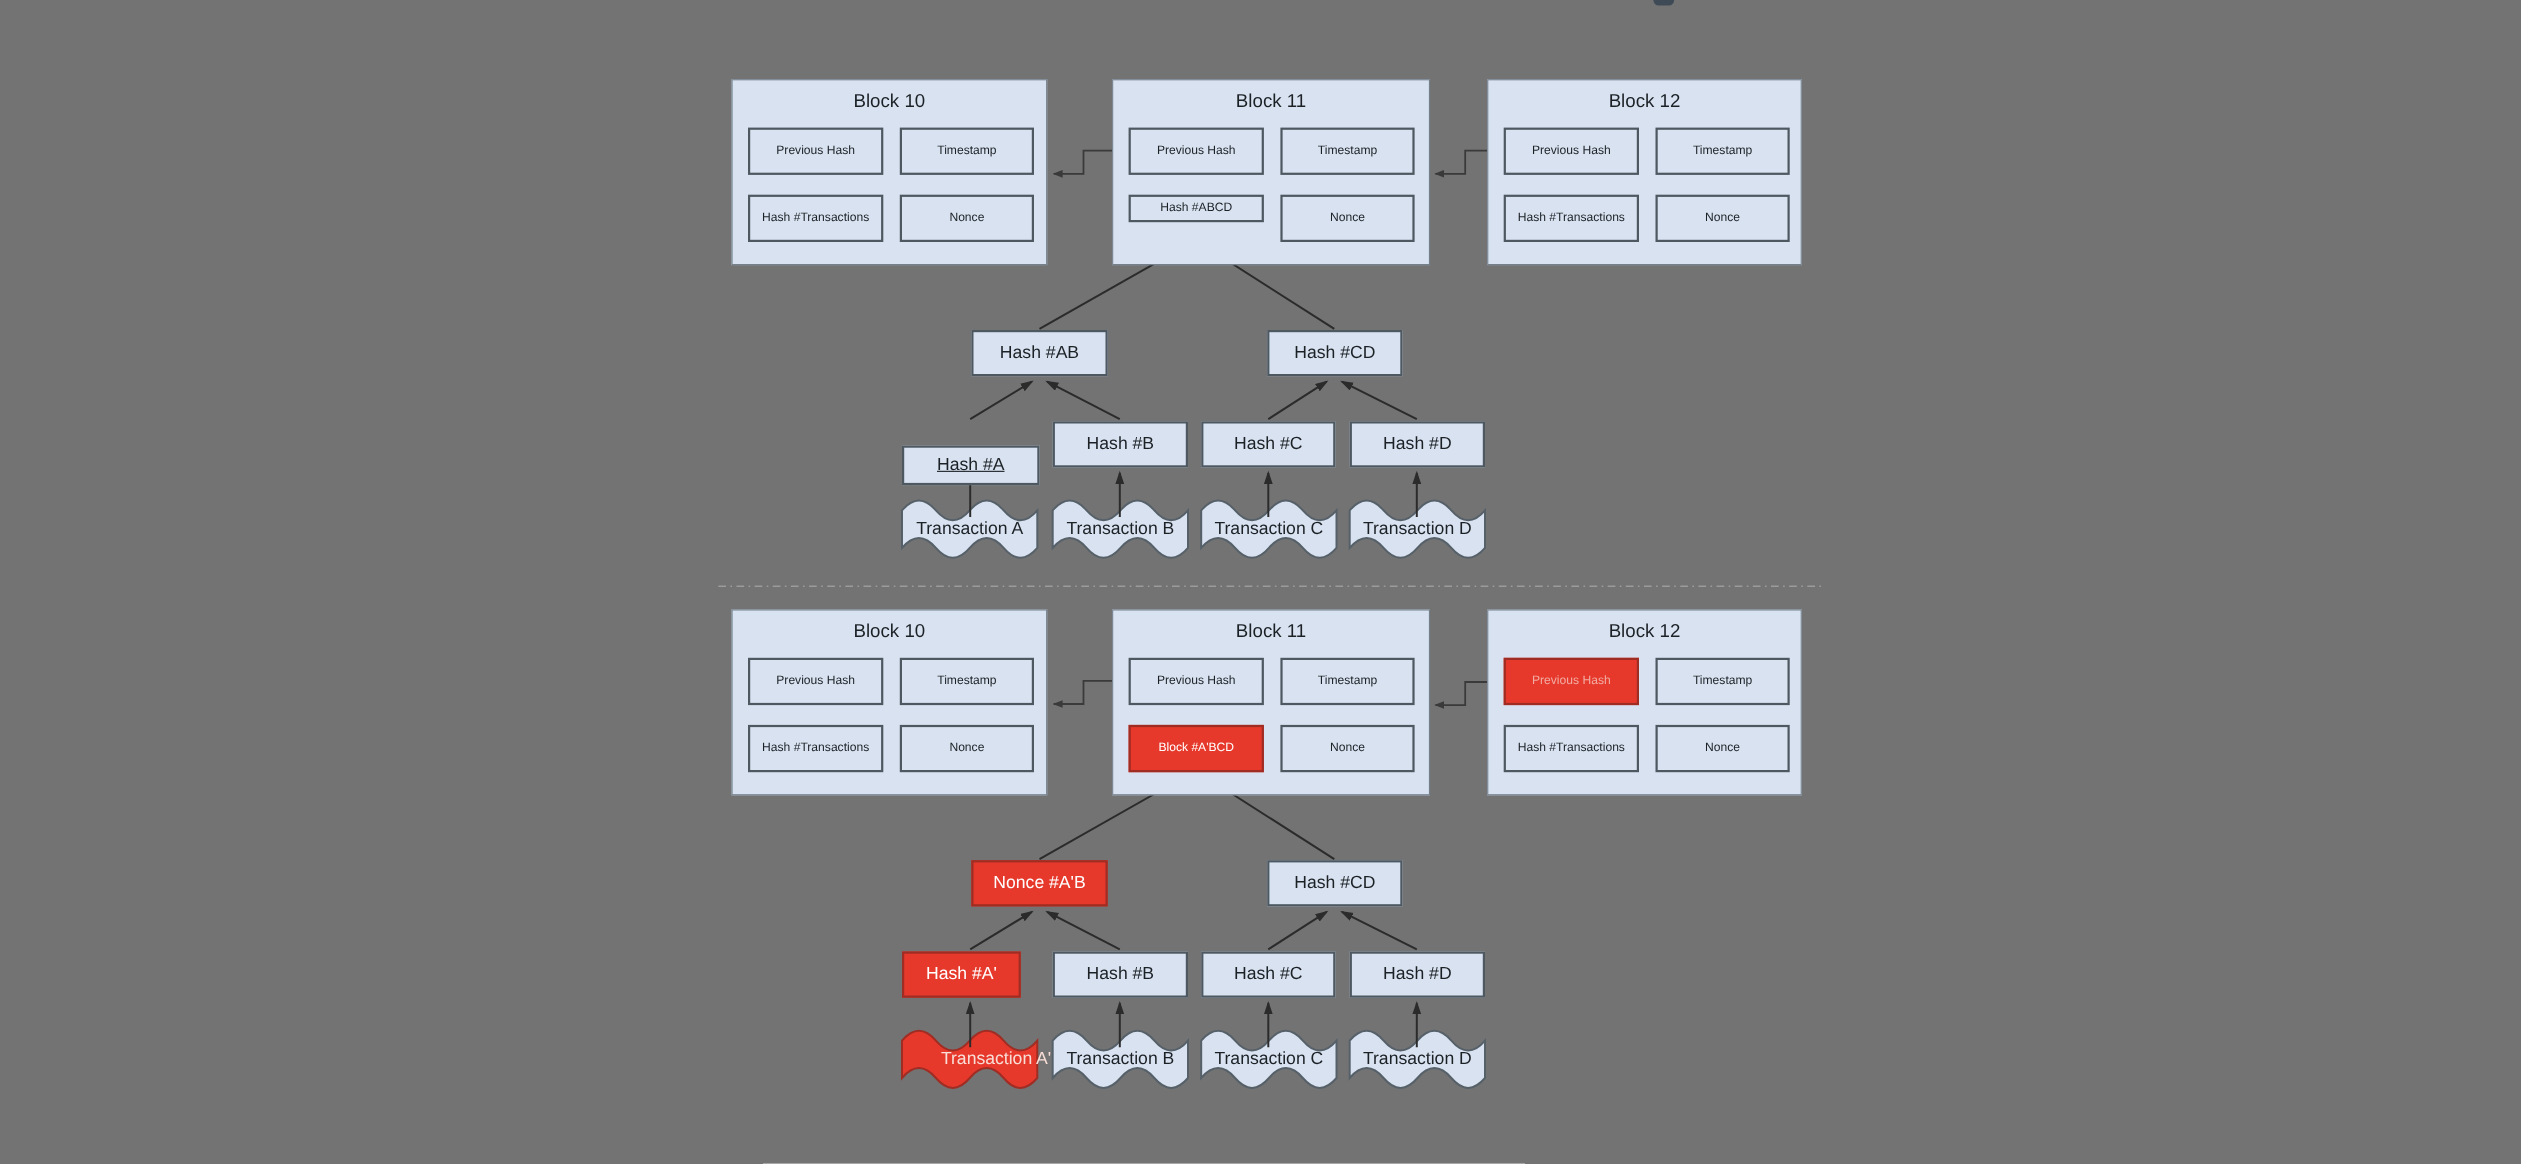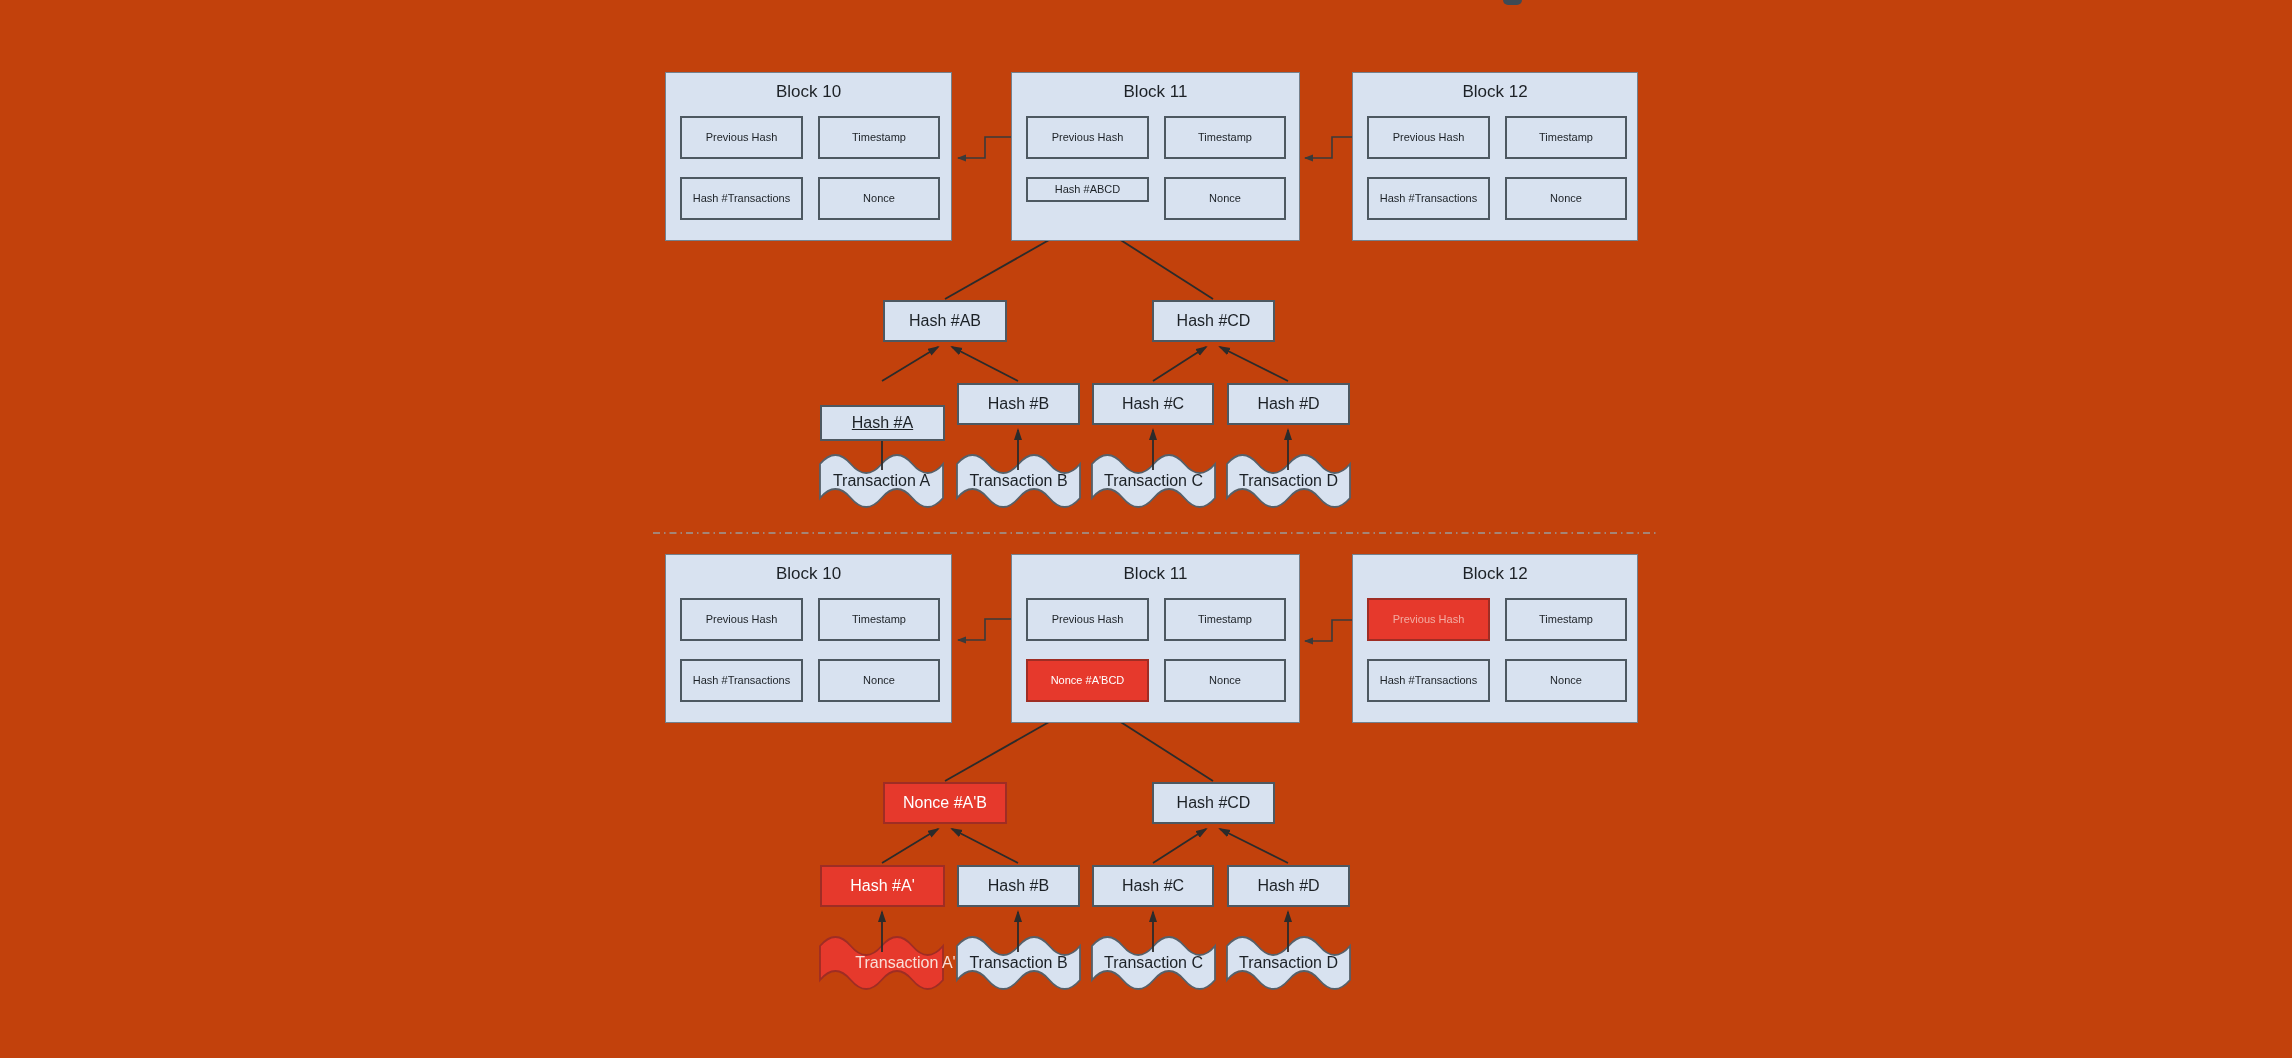--- a/index.html
+++ b/index.html
@@ -4,21 +4,21 @@
 <style>
   :root{
     --fill:#d8e2f0;
     --field-border:#4d5861;
     --block-border:#74808c;
     --red:#e6392c;
     --red-border:#9f2d24;
     --ink:#1c2126;
   }
   html,body{margin:0;padding:0;background:#ffffff;}
-  #canvas{position:relative;width:2292px;height:1058px;background:#c2410c;overflow:hidden;
+  #canvas{position:relative;width:2292px;height:1058px;background:#737373;overflow:hidden;
           font-family:"Liberation Sans", sans-serif;color:var(--ink);}
   svg.layer{position:absolute;left:0;top:0;z-index:1;}
   .block{position:absolute;z-index:2;background:var(--fill);border:1.6px solid var(--block-border);box-sizing:border-box;}
   .block-title{position:absolute;left:0;right:0;top:9px;text-align:center;font-size:17px;}
   .field{position:absolute;box-sizing:border-box;background:var(--fill);border:2px solid var(--field-border);
          display:flex;align-items:center;justify-content:center;text-align:center;
          font-size:11px;line-height:1.15;padding:0 3px;}
   .node{position:absolute;z-index:2;box-sizing:border-box;background:var(--fill);border:2px solid var(--field-border);
         display:flex;align-items:center;justify-content:center;text-align:center;font-size:16px;}
   .red{background:var(--red) !important;border-color:var(--red-border) !important;color:#ffffff;}
@@ -138,36 +138,36 @@
     <div class="field" style="left:14px;top:43px;width:123px;height:43px;">Previous Hash</div>
     <div class="field" style="left:152px;top:43px;width:122px;height:43px;">Timestamp</div>
     <div class="field" style="left:14px;top:104px;width:123px;height:43px;">Hash #Transactions</div>
     <div class="field" style="left:152px;top:104px;width:122px;height:43px;">Nonce</div>
   </div>
 
   <div class="block" style="left:1011px;top:554px;width:289px;height:169px;">
     <div class="block-title">Block 11</div>
     <div class="field" style="left:14px;top:43px;width:123px;height:43px;">Previous Hash</div>
     <div class="field" style="left:152px;top:43px;width:122px;height:43px;">Timestamp</div>
-    <div class="field red" style="left:14px;top:104px;width:123px;height:43px;">Nonce #A'BCD</div>
+    <div class="field red" style="left:14px;top:104px;width:123px;height:43px;">Block #A'BCD</div>
     <div class="field" style="left:152px;top:104px;width:122px;height:43px;">Nonce</div>
   </div>
 
   <div class="block" style="left:1352px;top:554px;width:286px;height:169px;">
     <div class="block-title">Block 12</div>
     <div class="field red pinktext" style="left:14px;top:43px;width:123px;height:43px;">Previous Hash</div>
     <div class="field" style="left:152px;top:43px;width:122px;height:43px;">Timestamp</div>
     <div class="field" style="left:14px;top:104px;width:123px;height:43px;">Hash #Transactions</div>
     <div class="field" style="left:152px;top:104px;width:122px;height:43px;">Nonce</div>
   </div>
 
   <div class="node red" style="left:883px;top:782px;width:124px;height:42px;">Nonce #A'B</div>
   <div class="node" style="left:1152px;top:782px;width:123px;height:42px;">Hash #CD</div>
 
-  <div class="node red" style="left:820px;top:865px;width:125px;height:42px;">Hash #A'</div>
+  <div class="node red" style="left:820px;top:865px;width:108px;height:42px;">Hash #A'</div>
   <div class="node" style="left:957px;top:865px;width:123px;height:42px;">Hash #B</div>
   <div class="node" style="left:1092px;top:865px;width:122px;height:42px;">Hash #C</div>
   <div class="node" style="left:1227px;top:865px;width:123px;height:42px;">Hash #D</div>
 
   <div class="txwrap tx-red" style="left:820px;top:932px;width:123px;height:62px;">Transaction A'</div>
   <div class="txwrap" style="left:957px;top:932px;width:123px;height:62px;">Transaction B</div>
   <div class="txwrap" style="left:1092px;top:932px;width:123px;height:62px;">Transaction C</div>
   <div class="txwrap" style="left:1227px;top:932px;width:123px;height:62px;">Transaction D</div>
 
 </div>

